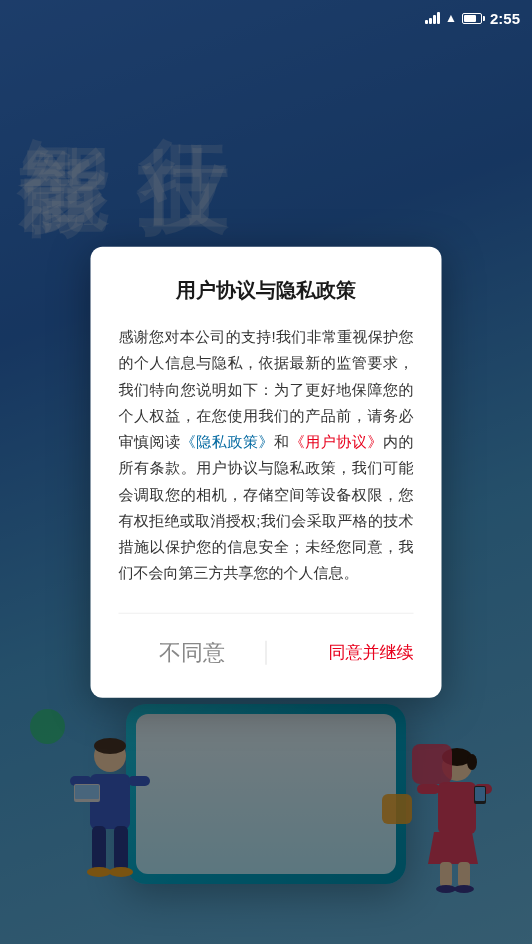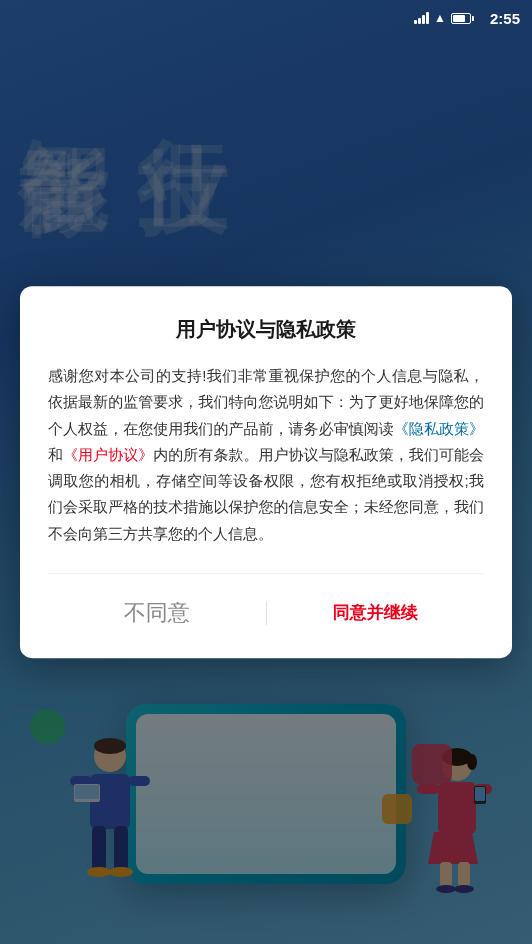--- a/index.html
+++ b/index.html
@@ -137,21 +137,21 @@
       background: rgba(0,0,0,0.5);
       z-index: 5;
     }
 
     
     .dialog {
       position: absolute;
       top: 50%;
       left: 50%;
       transform: translate(-50%, -50%);
-      width: 492px;
+      width: 351px;
       background: #ffffff;
       border-radius: 12px;
       z-index: 10;
       padding: 30px 28px 22px 28px;
       box-shadow: 0 8px 40px rgba(0,0,0,0.35);
     }
 
     .dialog-title {
       text-align: center;
       font-size: 20px;
@@ -199,23 +199,23 @@
     }
 
     .btn-divider {
       width: 1px;
       height: 24px;
       background: #e0e0e0;
     }
 
     .btn-accept {
       flex: 1;
-      text-align: center;
+      text-align: right;
       font-size: 17px;
-      font-weight: 700;
+      font-weight: 400;
       color: #e8001c;
       cursor: pointer;
       padding: 8px 0;
       background: transparent;
       border: none;
       outline: none;
     }
 
     
     .signal-icon {
@@ -257,21 +257,21 @@
     .battery-tip {
       width: 2px;
       height: 5px;
       background: white;
       border-radius: 0 1px 1px 0;
     }
     .time-text {
       font-size: 15px;
       font-weight: 700;
       color: white;
-      margin-left: 11px;
+      margin-left: 0;
       text-align: right;
     }
   </style>
 </head>
 <body>
 
 <div class="background"></div>
 
 <div class="bg-text">
   <div class="bg-text-col1">智能影像</div>

